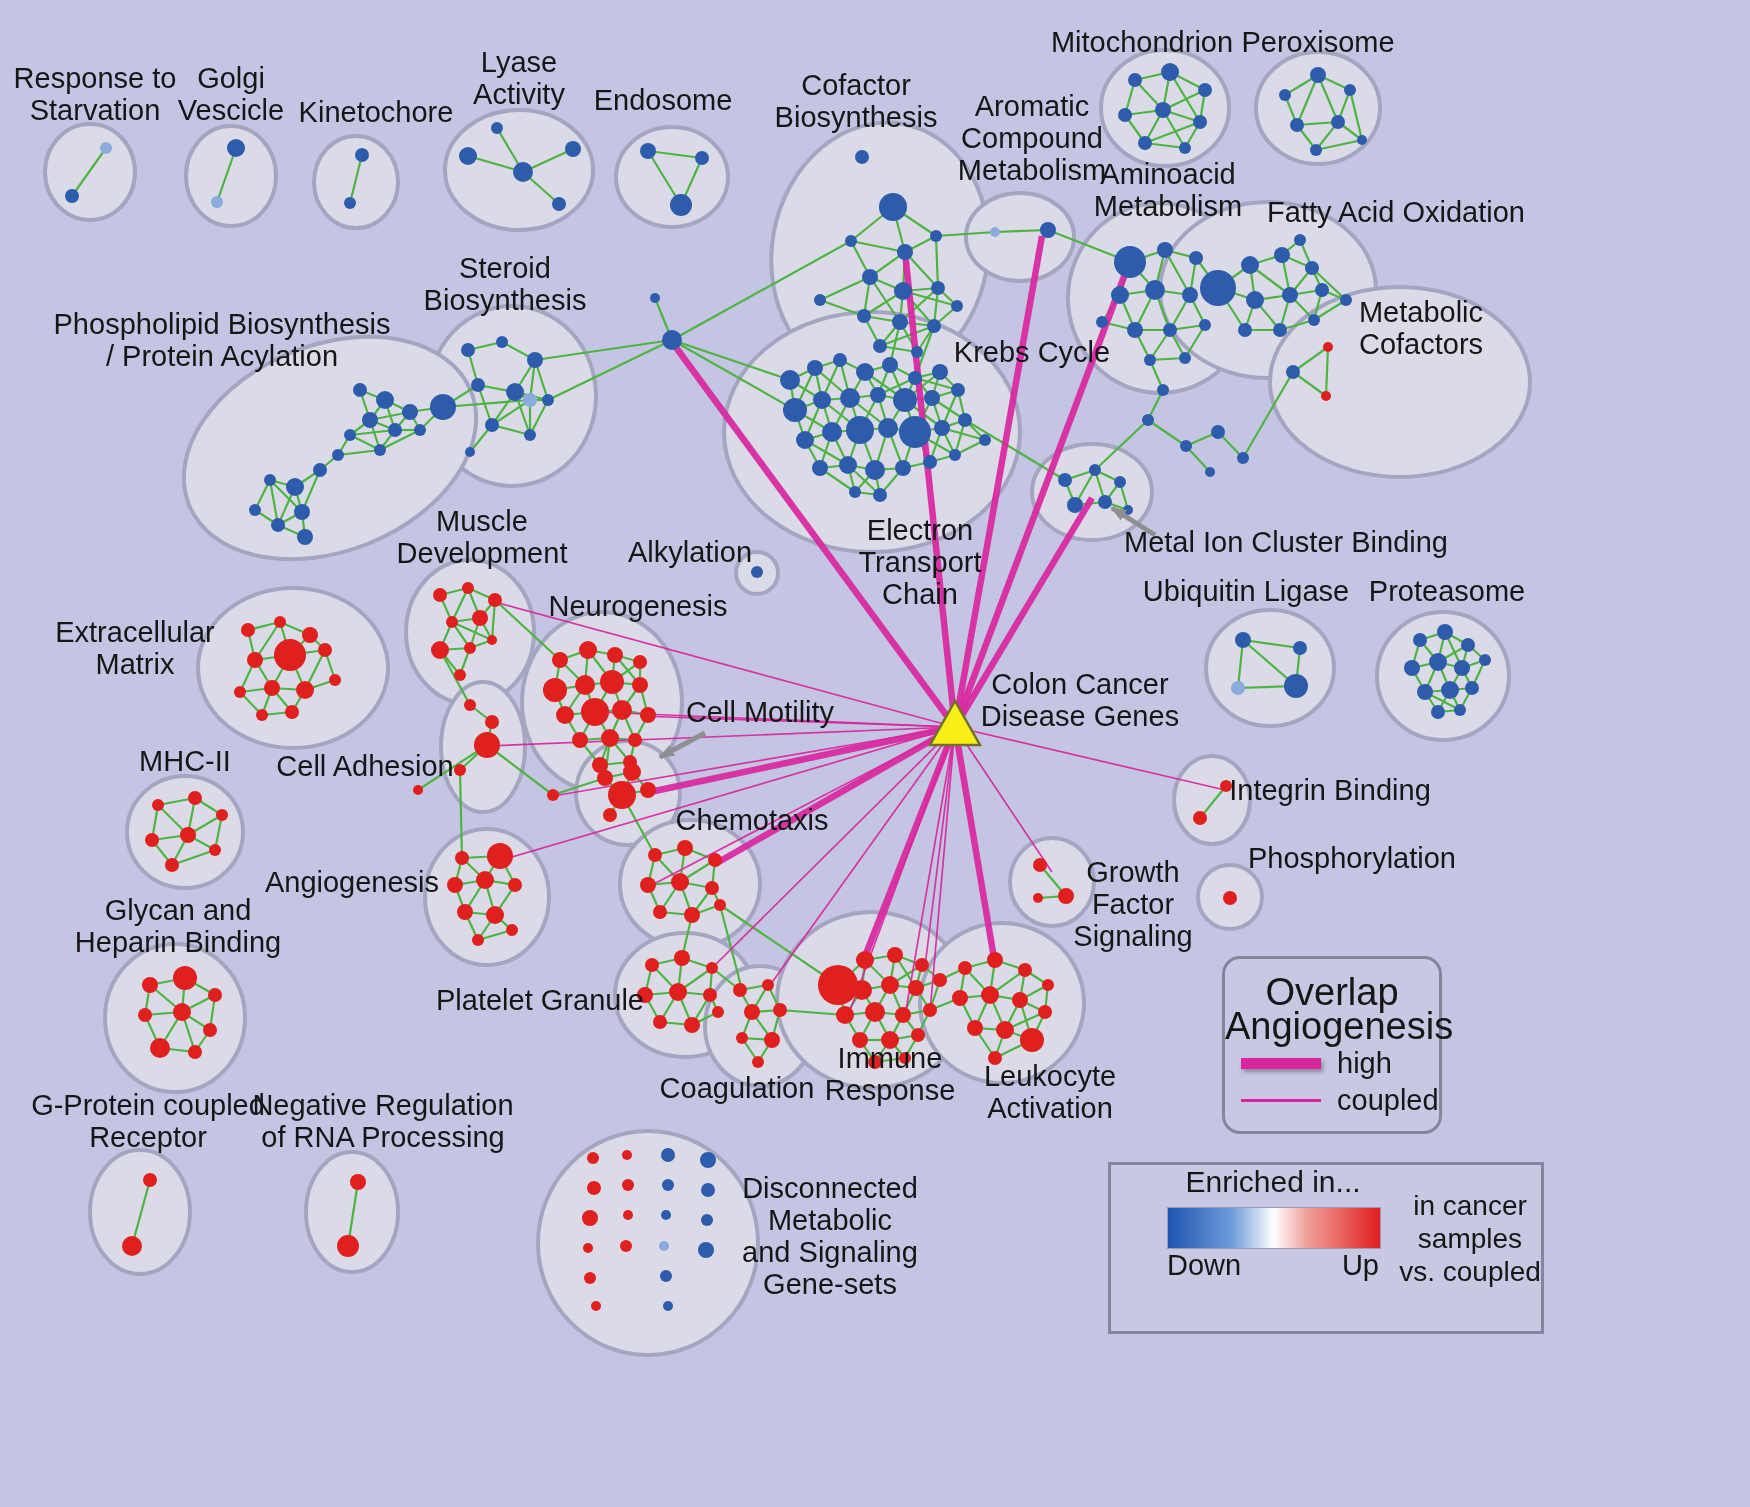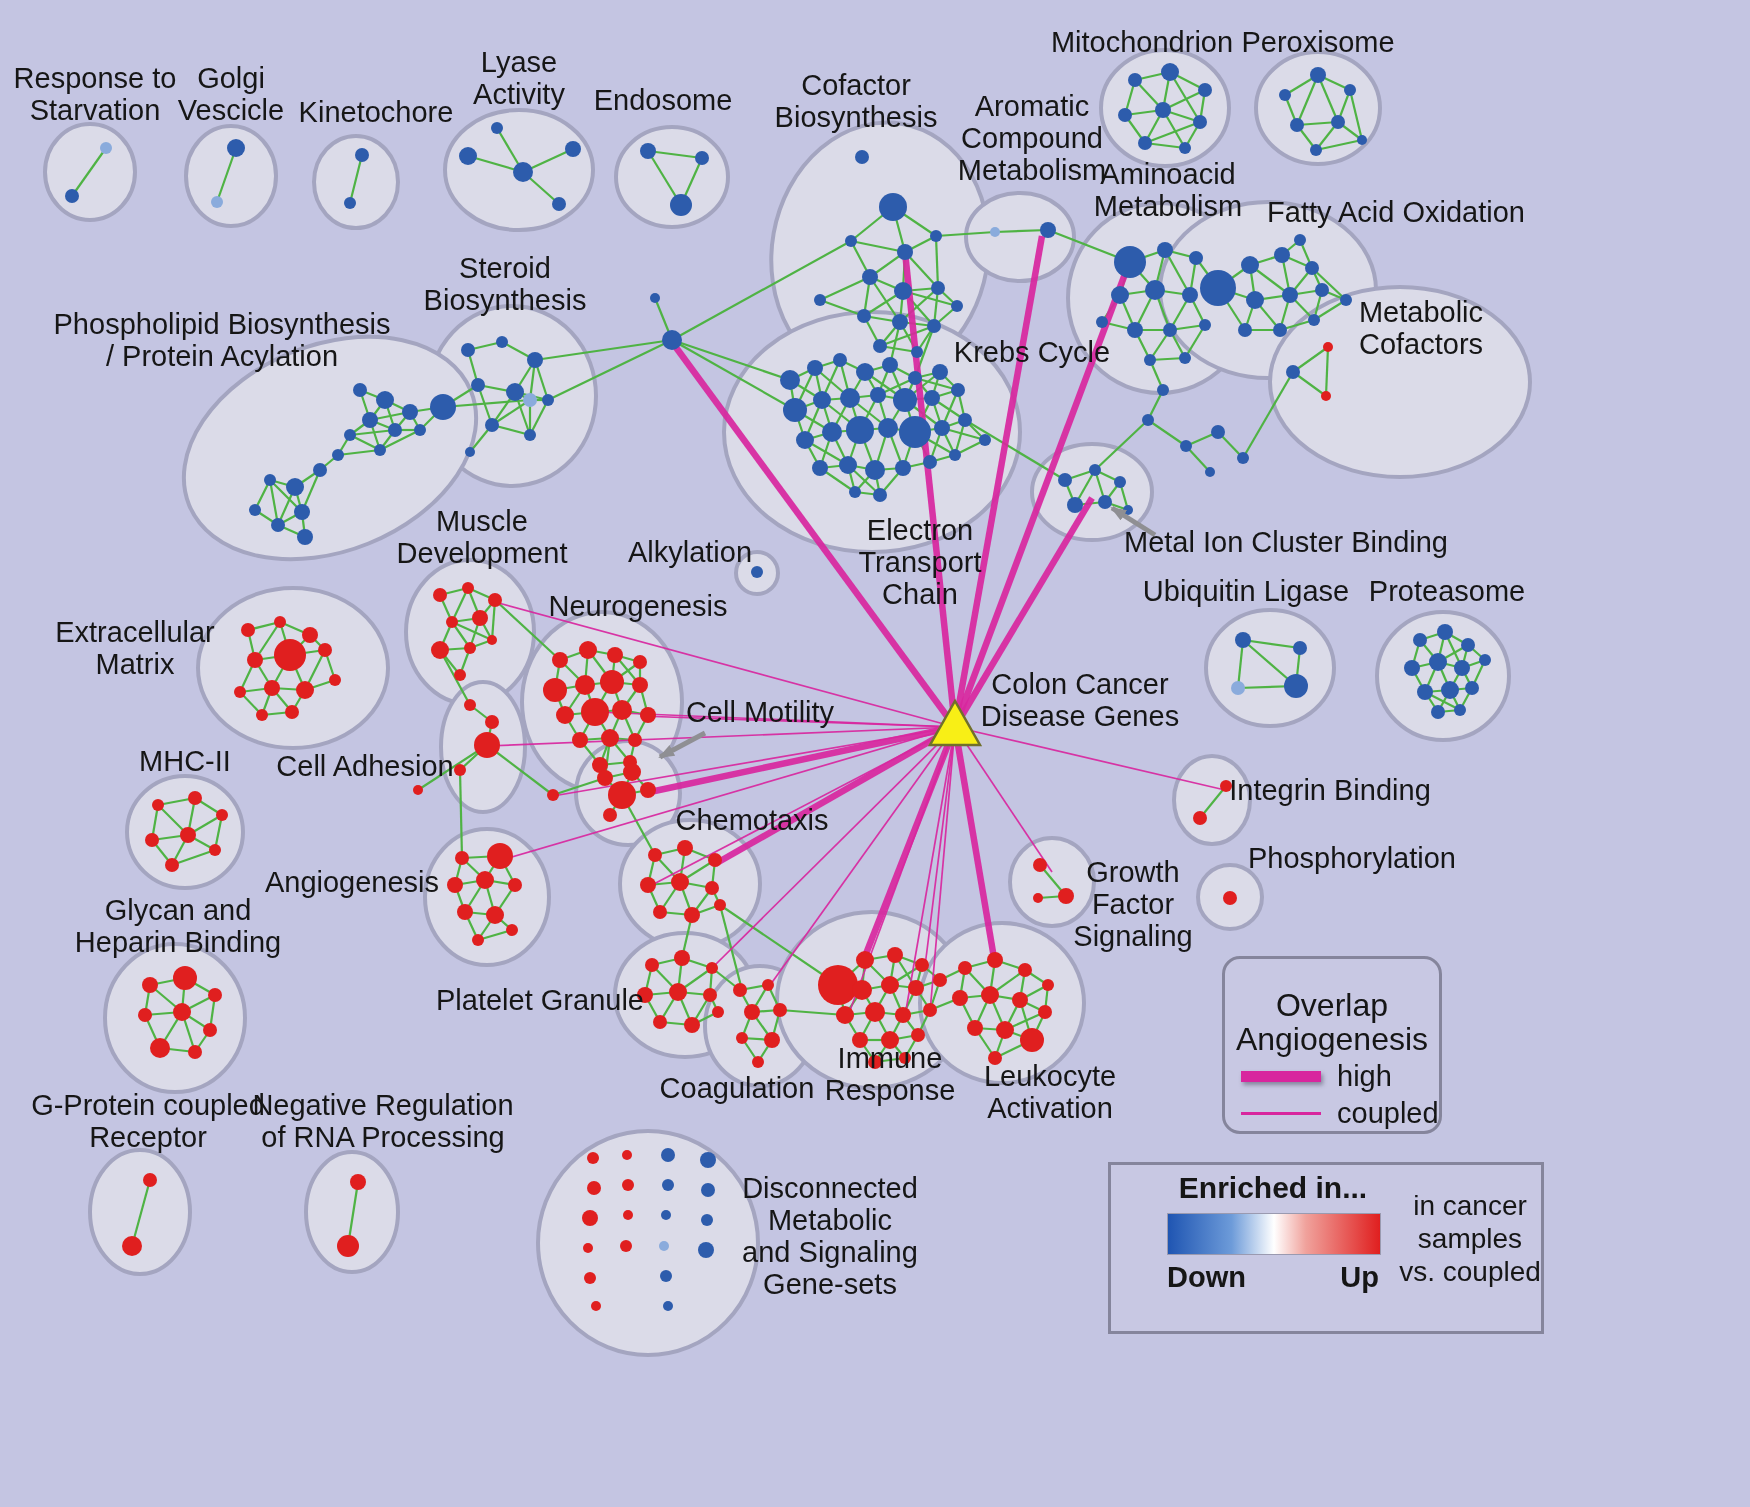--- a/index.html
+++ b/index.html
@@ -11,35 +11,35 @@
   svg#net{position:absolute;left:0;top:0;}
   svg#net text{font-family:"Liberation Sans",sans-serif;}
   .legend-box{
     position:absolute;border:3px solid #85859c;color:#161616;
     box-sizing:border-box;background:rgba(210,210,230,0.25);
   }
   .legend-overlap{
     left:1222px;top:956px;width:220px;height:178px;border-radius:18px;
     text-align:center;
   }
-  .lg-title{font-size:32px;line-height:34px;margin-top:29px;}
+  .lg-title{font-size:38px;line-height:34px;margin-top:16px;}
   .lg-row{display:flex;align-items:center;gap:16px;padding-left:16px;margin-top:4px;}
   .bar-high{width:80px;height:11px;background:#d8269e;box-shadow:2px 3px 4px rgba(80,80,100,.55);}
   .bar-moderate{width:80px;height:3px;background:#d8269e;}
   .lg-row span.lbl{font-size:29px;}
   .legend-enriched{
     left:1108px;top:1162px;width:436px;height:172px;display:flex;
   }
-  .le-left{width:288px;padding:6px 0 0 56px;box-sizing:border-box;font-weight:bold;}
+  .le-left{width:288px;padding:0 0 0 56px;box-sizing:border-box;}
   .le-title{font-size:30px;text-align:center;width:212px;}
   .le-grad{
     width:212px;height:40px;margin-top:8px;border:1px solid #9a9ab0;
     background:linear-gradient(90deg,#1f55b2 0%,#6d9bd9 30%,#ffffff 50%,#f0a29c 65%,#e01f1f 100%);
   }
-  .le-ends{width:212px;display:flex;justify-content:space-between;font-size:29px;margin-top:6px;}
+  .le-ends{width:212px;display:flex;justify-content:space-between;font-size:29px;}
   .le-note{flex:1;font-size:28px;line-height:33px;text-align:center;padding-top:24px;}
 </style>
 </head>
 <body style="background: rgb(196, 197, 226);">
 
 <svg id="net" width="1750" height="1507" viewBox="0 0 1750 1507">
     <defs>
       <marker id="ah" markerWidth="20" markerHeight="16" refX="14" refY="6" orient="auto" markerUnits="userSpaceOnUse">
         <path d="M0,0 L16,6 L0,12 Z" fill="#8f8f93"></path>
       </marker>

